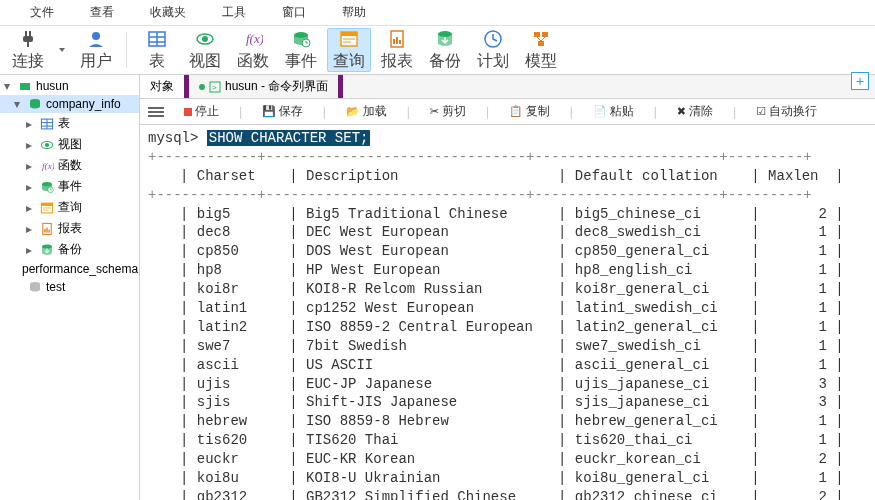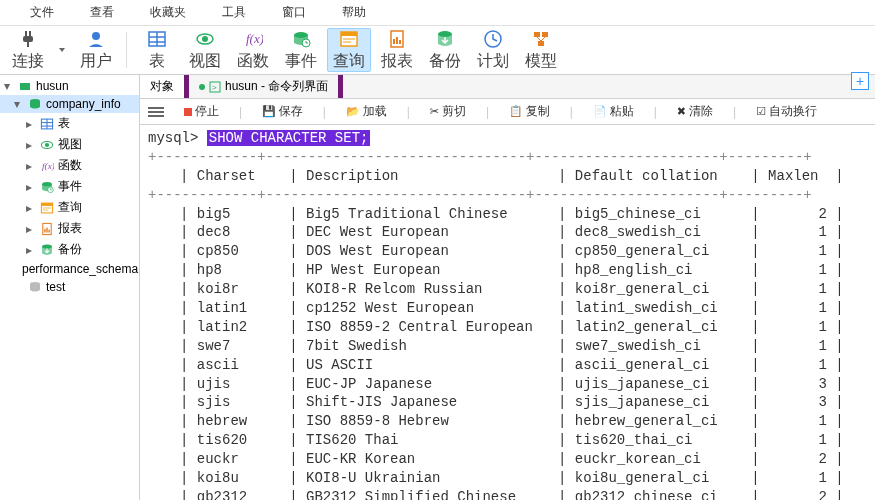--- a/index.html
+++ b/index.html
@@ -26,21 +26,21 @@
 .tab .dot { width: 6px; height: 6px; border-radius: 50%; }
 .tab .dot.red { background: #e74c3c; }
 .tab .dot.green { background: #27ae60; }
 .action-bar { display: flex; align-items: center; gap: 20px; padding: 4px 8px; border-bottom: 1px solid #d0d0d0; font-size: 12px; background: #fff; }
 .action-bar .act { display: flex; align-items: center; gap: 3px; cursor: pointer; color: #333; }
 .action-bar .sq { width: 8px; height: 8px; }
 .action-bar .sq.red { background: #e74c3c; }
 .hamburger { width: 16px; display: inline-flex; flex-direction: column; gap: 2px; }
 .hamburger span { height: 2px; background: #666; }
 .terminal { flex: 1; overflow: auto; padding: 4px 8px; font-family: "Courier New", monospace; font-size: 14px; color: #333; background: #fff; white-space: pre; line-height: 1.35; }
-.prompt-hl { background: #6d28d9; color: #fff; padding: 0 2px; font-family: Liberation Mono, monospace; }
+.prompt-hl { background: #0c4a6e; color: #fff; padding: 0 2px; font-family: Liberation Mono, monospace; }
 .sep-line { color: #888; }
 .row-line { color: #333; margin-left: 32px; }
 .plus-btn { position: absolute; right: 6px; top: 72px; width: 18px; height: 18px; border: 1px solid #3399ff; color: #3399ff; display: flex; align-items: center; justify-content: center; cursor: pointer; background: #fff; font-size: 14px; }
 </style>
 </head>
 <body>
 
 <div class="menubar" id="menubar">
     <span>文件</span>
     <span>查看</span>

